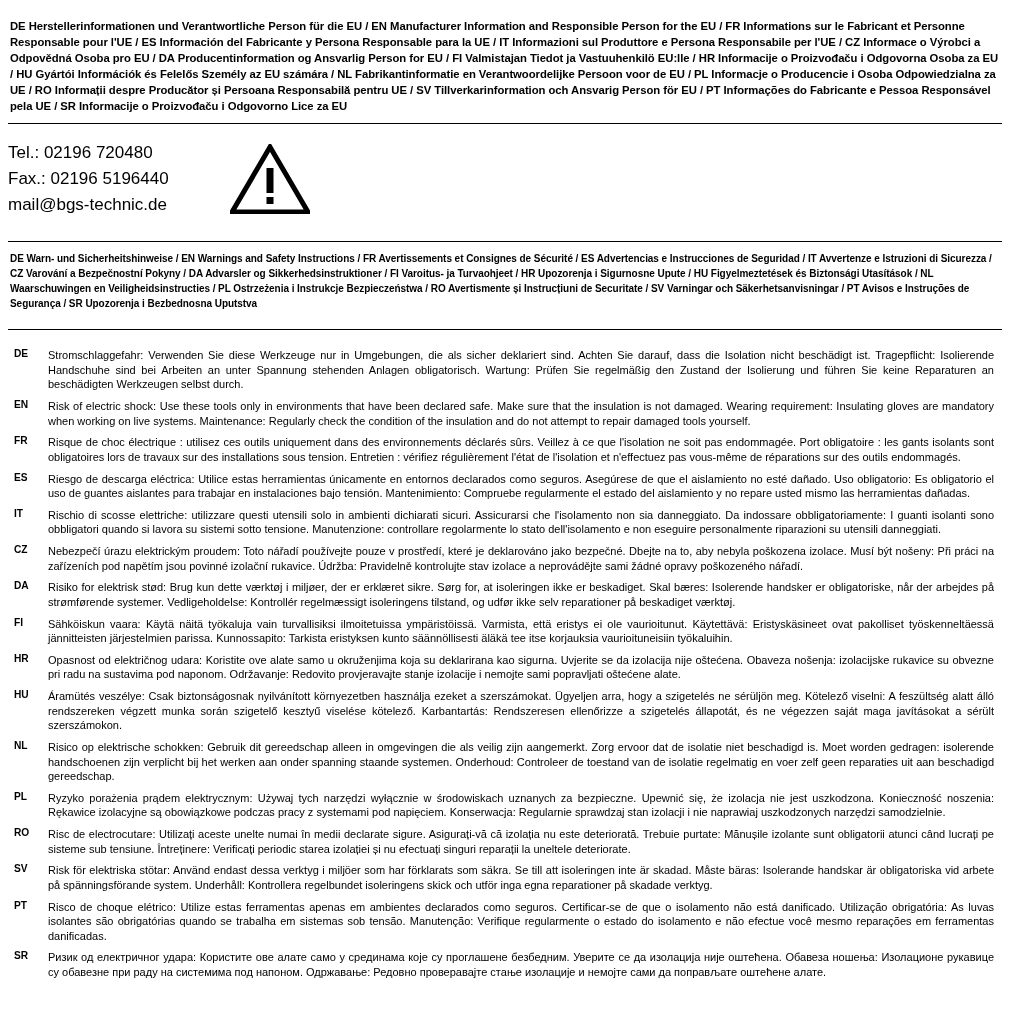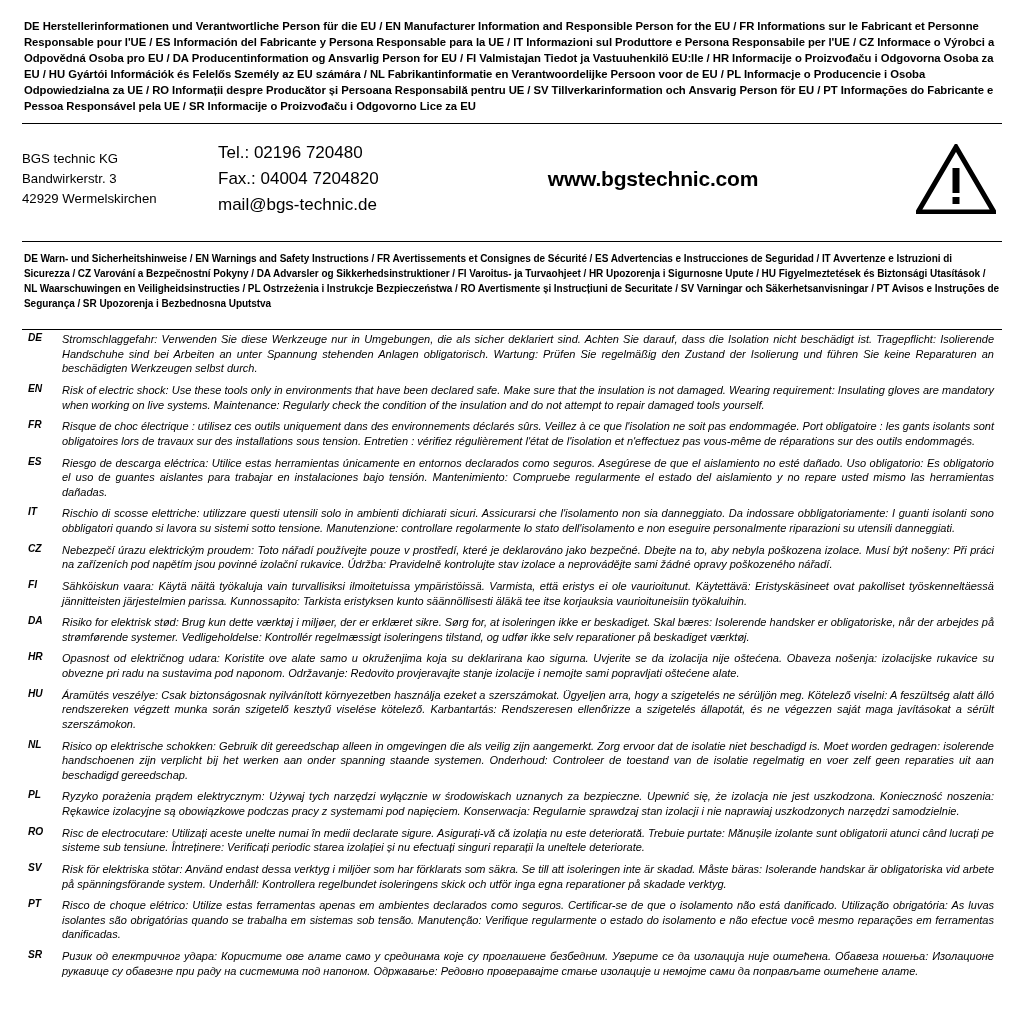--- a/index.html
+++ b/index.html
@@ -12,21 +12,21 @@
     height: 1024px;
     font-family: "Liberation Sans", sans-serif;
     color: #000000;
     -webkit-font-smoothing: antialiased;
   }
   .page {
     position: relative;
     width: 1024px;
     height: 1024px;
     box-sizing: border-box;
-    padding: 16px 22px 10px 22px;
+    padding: 16px 22px 10px 8px;
   }
 
   
   .top-header {
     font-size: 11.3px;
     font-weight: bold;
     line-height: 1.42;
     text-align: left;
     letter-spacing: -0.05px;
     padding: 2px 2px 0 2px;
@@ -113,22 +113,21 @@
     font-weight: bold;
     line-height: 1.5;
     padding: 9px 2px 9px 2px;
     letter-spacing: -0.05px;
   }
 
   
   .lang-table {
     width: 100%;
     border-collapse: collapse;
-    margin-top: 2px;
-    font-style: italic;
+    margin-top: 18px;
   }
   .lang-table td {
     vertical-align: top;
     padding: 0 0 7px 0;
   }
   .lang-code {
     width: 34px;
     font-size: 10.2px;
     font-weight: bold;
     padding-left: 6px !important;
@@ -146,35 +145,27 @@
 
 <div class="page">
 
   <div class="top-header">DE Herstellerinformationen und Verantwortliche Person für die EU  /  EN Manufacturer Information and Responsible Person for the EU  /  FR Informations sur le Fabricant et Personne Responsable pour l'UE  /  ES Información del Fabricante y Persona Responsable para la UE  /  IT Informazioni sul Produttore e Persona Responsabile per l'UE  /  CZ Informace o Výrobci a Odpovědná Osoba pro EU  /  DA Producentinformation og Ansvarlig Person for EU  /  FI Valmistajan Tiedot ja Vastuuhenkilö EU:lle  /  HR Informacije o Proizvođaču i Odgovorna Osoba za EU  /  HU Gyártói Információk és Felelős Személy az EU számára  /  NL Fabrikantinformatie en Verantwoordelijke Persoon voor de EU  /  PL Informacje o Producencie i Osoba Odpowiedzialna za UE  /  RO Informații despre Producător și Persoana Responsabilă pentru UE  /  SV Tillverkarinformation och Ansvarig Person för EU  /  PT Informações do Fabricante e Pessoa Responsável pela UE  /  SR Informacije o Proizvođaču i Odgovorno Lice za EU</div>
 
   <hr class="rule">
 
   <div class="company-band">
 
 
-    <div class="addr-cell">
-      <div>BGS technic KG</div>
-      <div>Bandwirkerstr. 3</div>
-      <div>42929 Wermelskirchen</div>
-    </div>
 
     <div class="contact-cell">
       <div>Tel.: 02196 720480</div>
-      <div>Fax.: 04004 7204820</div>
+      <div>Fax.: 02196 5196440</div>
       <div>mail@bgs-technic.de</div>
     </div>
 
-    <div class="web-cell">
-      <div class="web-text">www.bgstechnic.com</div>
-    </div>
 
     <div class="warn-cell">
       <svg width="80" height="70" viewBox="0 0 80 70" aria-hidden="true">
         <polygon points="40,3 78,68 2,68" fill="none" stroke="#000" stroke-width="5" stroke-linejoin="miter"></polygon>
         <rect x="36.5" y="24" width="7" height="25" fill="#000"></rect>
         <rect x="36.5" y="53" width="7" height="7" fill="#000"></rect>
       </svg>
     </div>
 
   </div>
@@ -205,28 +196,28 @@
       </tr>
       <tr>
         <td class="lang-code">IT</td>
         <td class="lang-text">Rischio di scosse elettriche: utilizzare questi utensili solo in ambienti dichiarati sicuri. Assicurarsi che l'isolamento non sia danneggiato. Da indossare obbligatoriamente: I guanti isolanti sono obbligatori quando si lavora su sistemi sotto tensione. Manutenzione: controllare regolarmente lo stato dell'isolamento e non eseguire personalmente riparazioni su utensili danneggiati.</td>
       </tr>
       <tr>
         <td class="lang-code">CZ</td>
         <td class="lang-text">Nebezpečí úrazu elektrickým proudem: Toto nářadí používejte pouze v prostředí, které je deklarováno jako bezpečné. Dbejte na to, aby nebyla poškozena izolace. Musí být nošeny: Při práci na zařízeních pod napětím jsou povinné izolační rukavice. Údržba: Pravidelně kontrolujte stav izolace a neprovádějte sami žádné opravy poškozeného nářadí.</td>
       </tr>
       <tr>
+        <td class="lang-code">DA</td>
+        <td class="lang-text">Risiko for elektrisk stød: Brug kun dette værktøj i miljøer, der er erklæret sikre. Sørg for, at isoleringen ikke er beskadiget. Skal bæres: Isolerende handsker er obligatoriske, når der arbejdes på strømførende systemer. Vedligeholdelse: Kontrollér regelmæssigt isoleringens tilstand, og udfør ikke selv reparationer på beskadiget værktøj.</td>
+      </tr>
+      <tr>
         <td class="lang-code">FI</td>
         <td class="lang-text">Sähköiskun vaara: Käytä näitä työkaluja vain turvallisiksi ilmoitetuissa ympäristöissä. Varmista, että eristys ei ole vaurioitunut. Käytettävä: Eristyskäsineet ovat pakolliset työskenneltäessä jännitteisten järjestelmien parissa. Kunnossapito: Tarkista eristyksen kunto säännöllisesti äläkä tee itse korjauksia vaurioituneisiin työkaluihin.</td>
       </tr>
       <tr>
-        <td class="lang-code">DA</td>
-        <td class="lang-text">Risiko for elektrisk stød: Brug kun dette værktøj i miljøer, der er erklæret sikre. Sørg for, at isoleringen ikke er beskadiget. Skal bæres: Isolerende handsker er obligatoriske, når der arbejdes på strømførende systemer. Vedligeholdelse: Kontrollér regelmæssigt isoleringens tilstand, og udfør ikke selv reparationer på beskadiget værktøj.</td>
-      </tr>
-      <tr>
         <td class="lang-code">HR</td>
         <td class="lang-text">Opasnost od električnog udara: Koristite ove alate samo u okruženjima koja su deklarirana kao sigurna. Uvjerite se da izolacija nije oštećena. Obaveza nošenja: izolacijske rukavice su obvezne pri radu na sustavima pod naponom. Održavanje: Redovito provjeravajte stanje izolacije i nemojte sami popravljati oštećene alate.</td>
       </tr>
       <tr>
         <td class="lang-code">HU</td>
         <td class="lang-text">Áramütés veszélye: Csak biztonságosnak nyilvánított környezetben használja ezeket a szerszámokat. Ügyeljen arra, hogy a szigetelés ne sérüljön meg. Kötelező viselni: A feszültség alatt álló rendszereken végzett munka során szigetelő kesztyű viselése kötelező. Karbantartás: Rendszeresen ellenőrizze a szigetelés állapotát, és ne végezzen saját maga javításokat a sérült szerszámokon.</td>
       </tr>
       <tr>
         <td class="lang-code">NL</td>
         <td class="lang-text">Risico op elektrische schokken: Gebruik dit gereedschap alleen in omgevingen die als veilig zijn aangemerkt. Zorg ervoor dat de isolatie niet beschadigd is. Moet worden gedragen: isolerende handschoenen zijn verplicht bij het werken aan onder spanning staande systemen. Onderhoud: Controleer de toestand van de isolatie regelmatig en voer zelf geen reparaties uit aan beschadigd gereedschap.</td>

